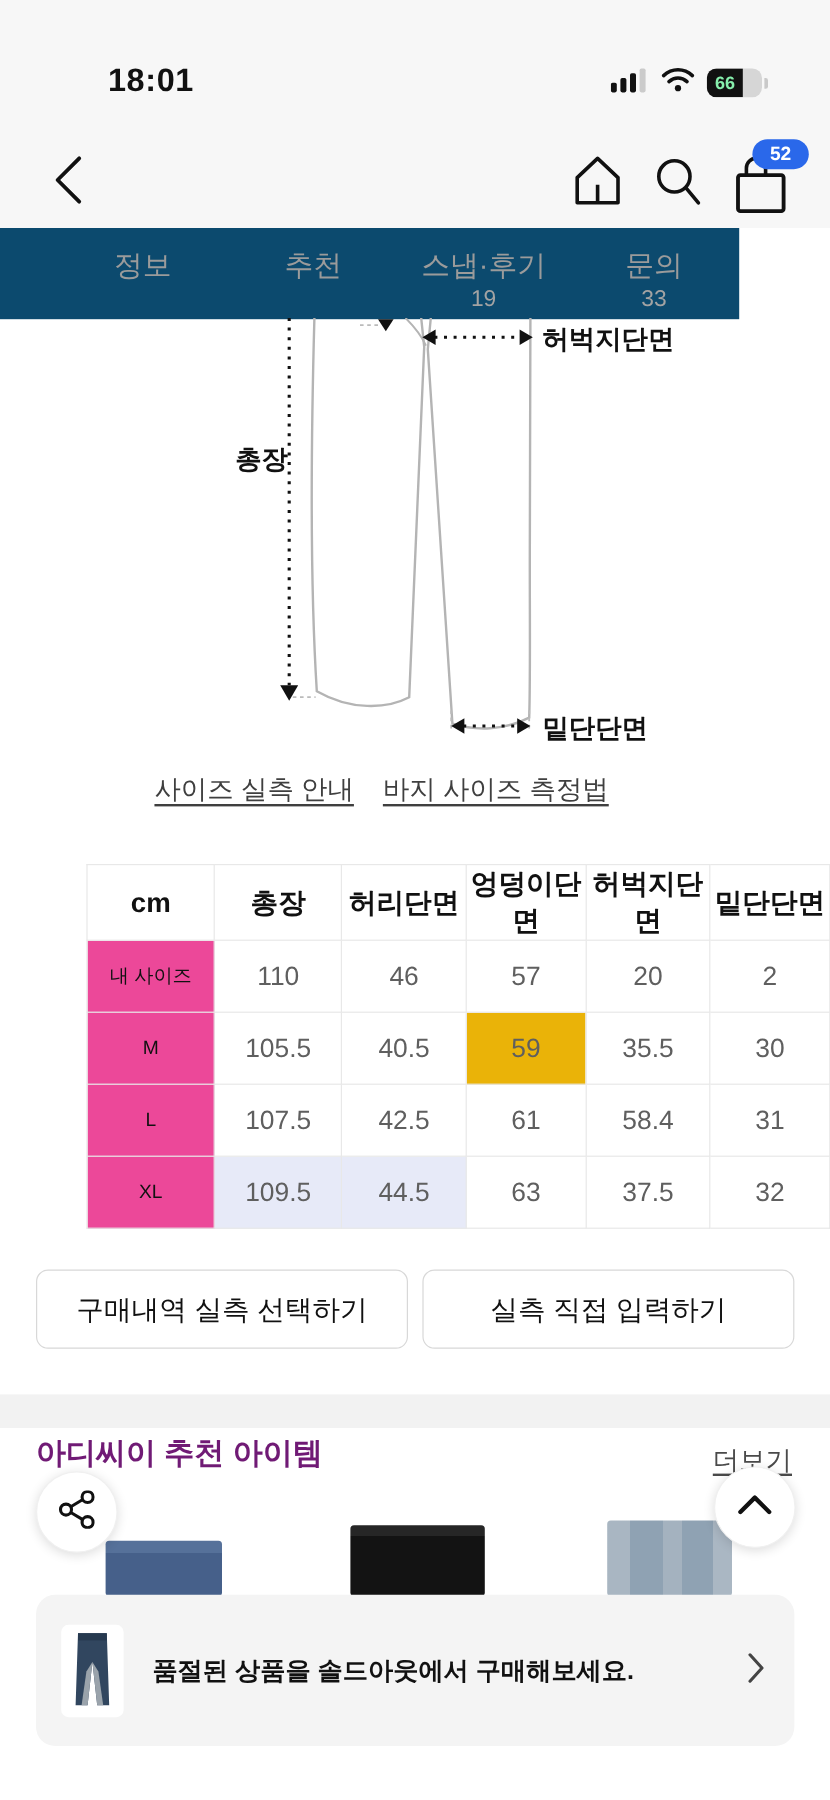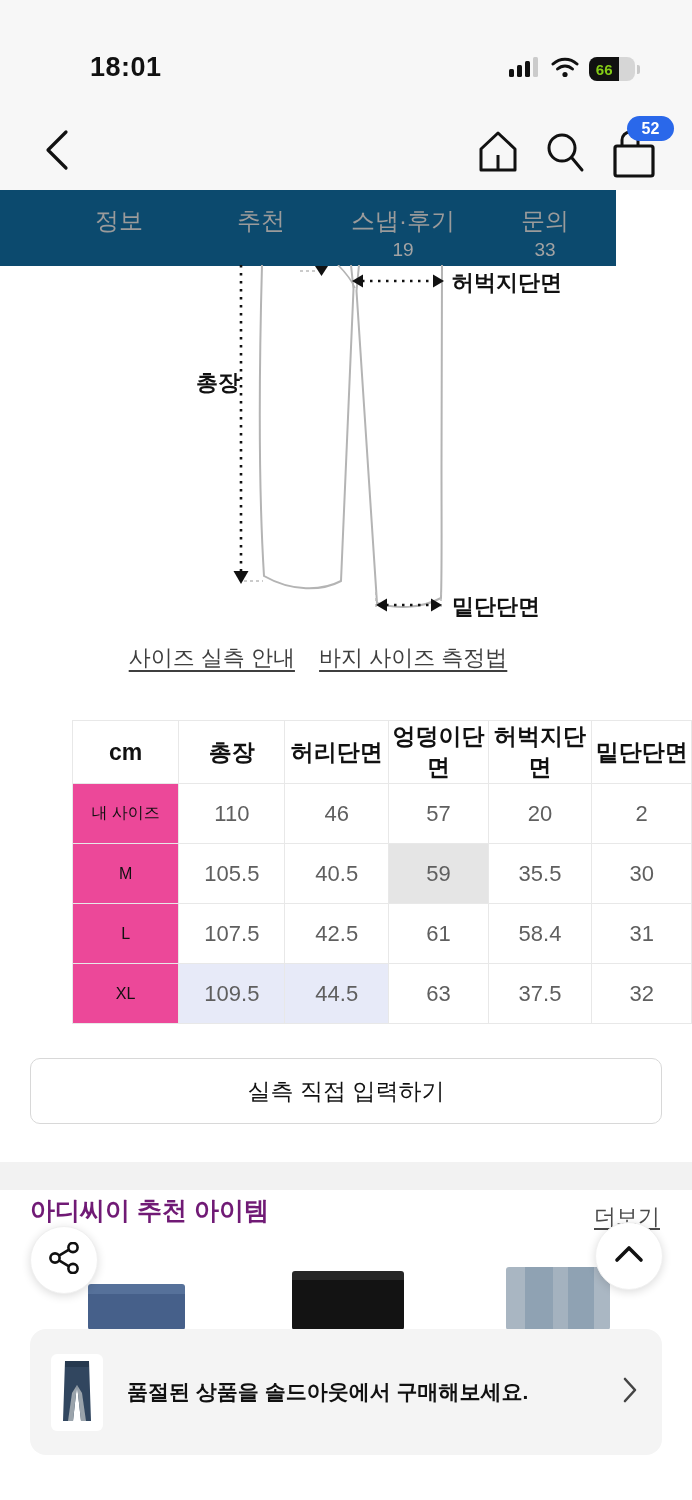--- a/index.html
+++ b/index.html
@@ -7,21 +7,21 @@
     width:692px;height:1500px;position:relative;overflow:hidden;
     background:#ffffff;font-family:"Liberation Sans","DejaVu Sans",sans-serif;color:#111;
   }
   .abs{position:absolute;}
   
   .top-chrome{left:0;top:0;width:692px;height:190px;background:#f7f7f7;}
   .time{left:90px;top:52px;font-size:27px;font-weight:700;letter-spacing:.5px;}
   .sb-icons{right:52px;top:54px;display:flex;align-items:center;gap:10px;height:30px;}
   .battery{width:46px;height:24px;border-radius:8px;background:#d6d6d6;position:relative;overflow:hidden;}
   .battery .fill{position:absolute;left:0;top:0;bottom:0;background:#111;display:flex;align-items:center;justify-content:center;}
-  .battery .fill span{color:#84cc16;font-size:15px;font-weight:700;text-align:center;}
+  .battery .fill span{color:#86efac;font-size:15px;font-weight:700;text-align:center;}
   .battery-nub{width:3px;height:9px;background:#c9c9c9;border-radius:0 2px 2px 0;margin-left:-8px;}
   .back-btn{left:42px;top:128px;width:34px;height:44px;}
   .nav-right{right:34px;top:122px;display:flex;align-items:flex-end;gap:24px;height:56px;}
   .cart-wrap{position:relative;width:48px;height:52px;}
   .cart-badge{position:absolute;right:-16px;top:-10px;min-width:47px;height:25px;border-radius:13px;
     background:#2a68ea;color:#fff;font-size:16px;font-weight:700;display:flex;align-items:center;justify-content:center;}
   
   .tab-bar{left:0;top:190px;width:568px;height:76px;background:#0c4a6e;display:flex;padding-left:48px;}
   .tab{flex:1;display:flex;flex-direction:column;align-items:center;padding-top:15px;gap:3px;
     font-size:24px;color:#9b9b9b;}
@@ -201,21 +201,21 @@
           <td>110</td>
           <td>46</td>
           <td>57</td>
           <td>20</td>
           <td>2</td>
         </tr>
         <tr>
           <th>M</th>
           <td>105.5</td>
           <td>40.5</td>
-          <td style="background: #e5e5e5;">59</td>
+          <td style="background: #eab308;">59</td>
           <td>35.5</td>
           <td>30</td>
         </tr>
         <tr>
           <th>L</th>
           <td>107.5</td>
           <td>42.5</td>
           <td>61</td>
           <td>58.4</td>
           <td>31</td>
@@ -226,20 +226,21 @@
           <td style="background: rgb(231, 234, 248);">44.5</td>
           <td>63</td>
           <td>37.5</td>
           <td>32</td>
         </tr>
       </tbody>
     </table>
 </div>
 
 <div class="abs btn-row">
+  <button class="action-btn">구매내역 실측 선택하기</button>
   <button class="action-btn">실측 직접 입력하기</button>
 </div>
 
 <div class="abs section-band"></div>
 <div class="abs rec-title">아디씨이 추천 아이템</div>
 <a class="abs rec-more">더보기</a>
 
 <div class="abs product p1"></div>
 <div class="abs product p2"></div>
 <div class="abs product p3"></div>

